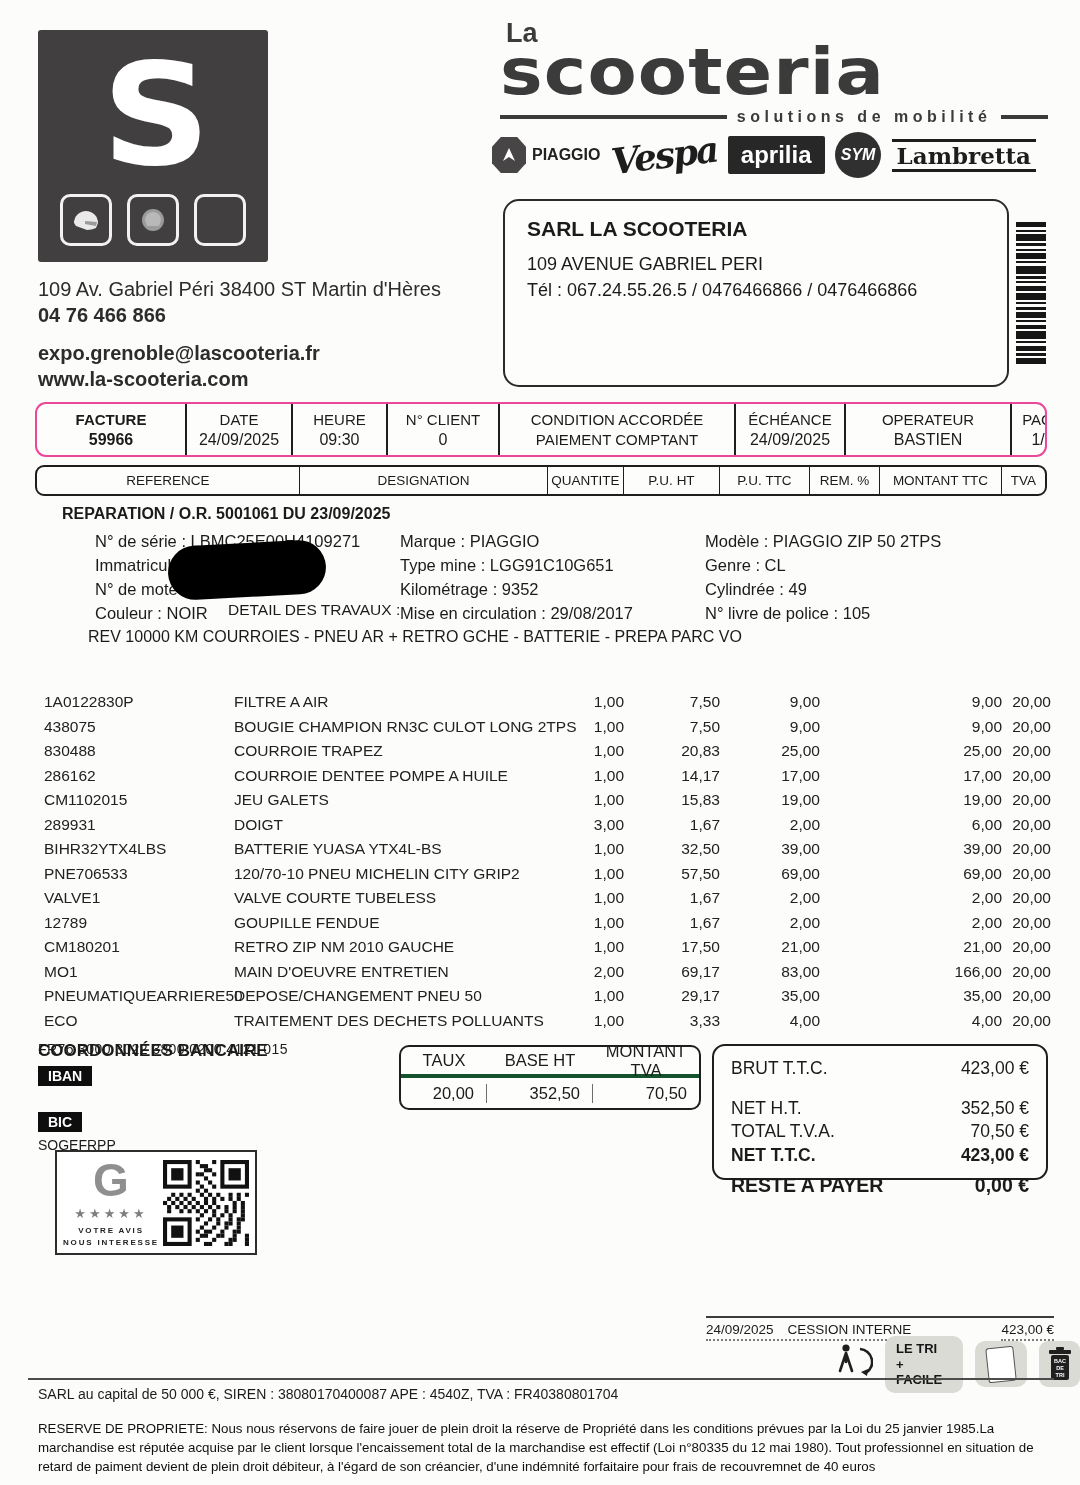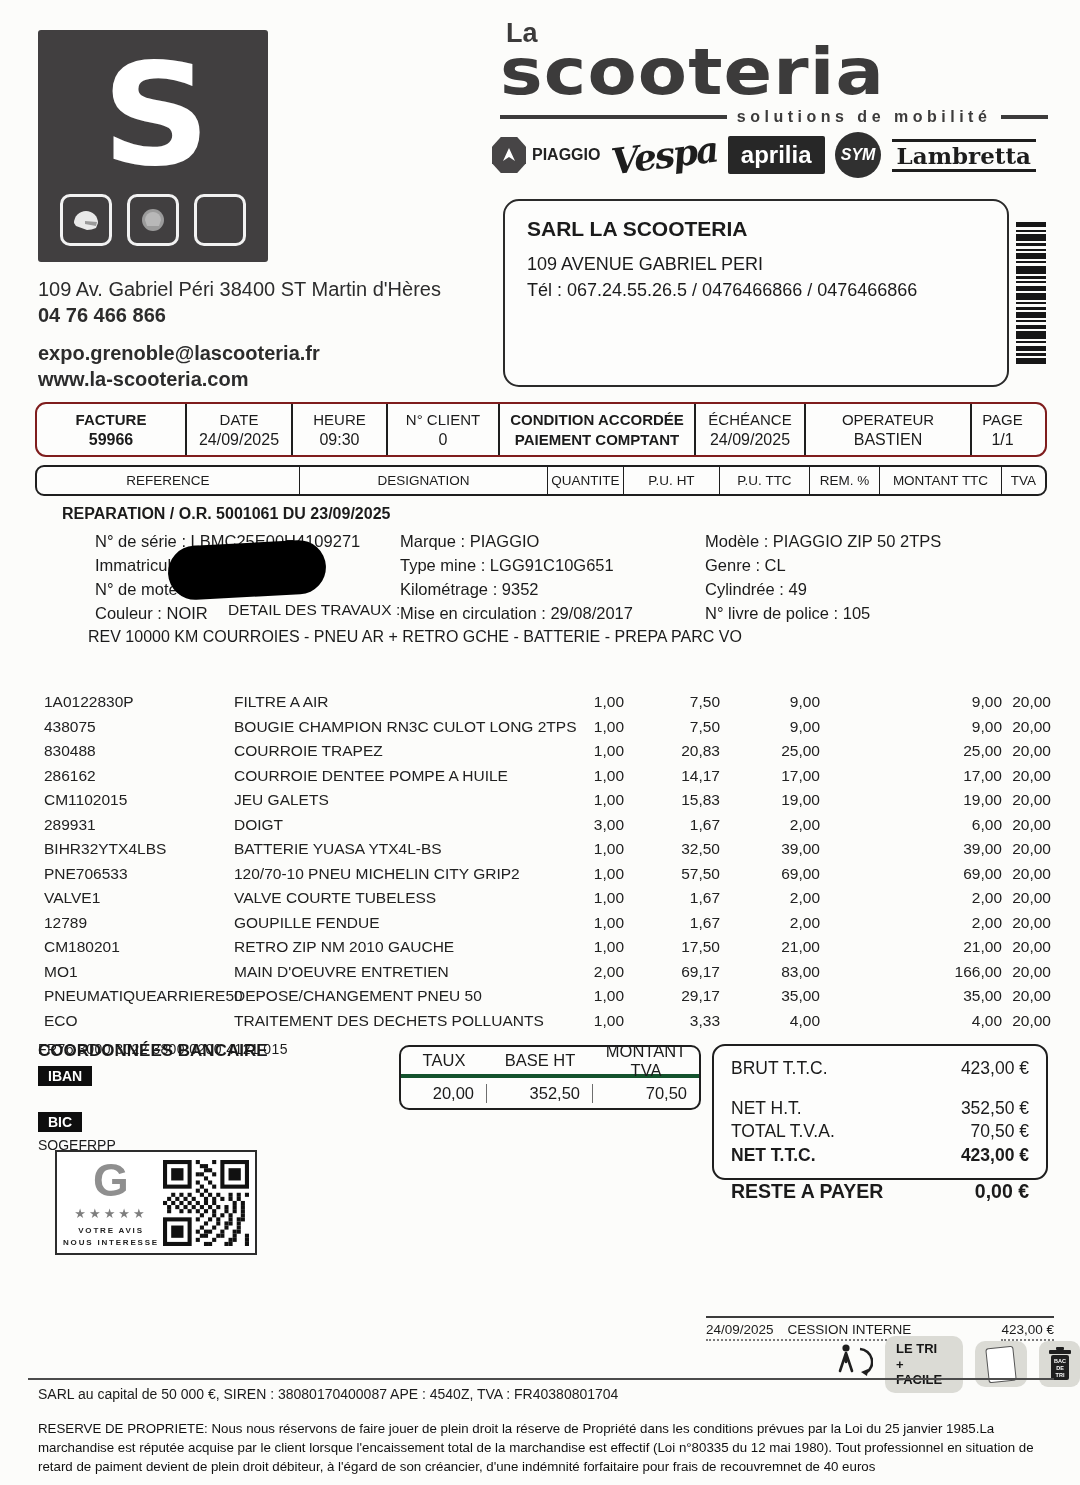--- a/index.html
+++ b/index.html
@@ -44,28 +44,28 @@
   .contact .gap{height:11px;}
 
   
   .company-box{position:absolute;left:503px;top:199px;width:506px;height:188px;border:2px solid #2a2a2a;
     border-radius:16px;padding:16px 22px;box-sizing:border-box;background:#fdfdfc;}
   .cb-name{font-weight:bold;font-size:21px;margin-bottom:10px;}
   .cb-line{font-size:18px;line-height:1.45;}
   .barcode{position:absolute;left:1016px;top:222px;width:30px;height:148px;}
 
   
-  .inv-header{position:absolute;left:35px;top:402px;width:1012px;height:55px;border:2px solid #7f1d1d;
+  .inv-header{position:absolute;left:35px;top:402px;width:1012px;height:55px;border:2px solid #ec4899;
     border-radius:11px;display:flex;box-sizing:border-box;overflow:hidden;background:#fdfdfc;}
   .ih-cell{border-left:2px solid #1e1e1e;display:flex;flex-direction:column;align-items:center;
     justify-content:center;gap:3px;flex-shrink:0;box-sizing:border-box;}
   .ih-cell:first-child{border-left:none;}
   .ih-lbl{font-size:15px;white-space:nowrap;} .ih-val{font-size:16px;white-space:nowrap;}
   .w-fact{width:148px;} .w-date{width:106px;} .w-heure{width:95px;} .w-client{width:112px;}
-  .w-cond{width:196px;font-weight:bold;} .w-ech{width:110px;} .w-oper{width:166px;} .w-page{width:63px;}
+  .w-cond{width:236px;} .w-ech{width:110px;} .w-oper{width:166px;} .w-page{width:63px;}
   .w-fact .ih-lbl,.w-fact .ih-val{font-weight:bold;}
   .w-cond .ih-lbl,.w-cond .ih-val{font-size:15px;}
 
   
   .cols{position:absolute;left:35px;top:465px;width:1012px;height:31px;border:2px solid #1e1e1e;
     border-radius:9px;display:flex;box-sizing:border-box;font-size:13.5px;background:#fdfdfc;overflow:hidden;}
   .col{display:flex;align-items:center;justify-content:center;border-left:1.5px solid #1e1e1e;flex-shrink:0;box-sizing:border-box;}
   .col:first-child{border-left:none;}
   .cw0{width:262px;} .cw1{width:248px;} .cw2{width:76px;} .cw3{width:96px;}
   .cw4{width:90px;} .cw5{width:70px;} .cw6{width:122px;} .cw7{width:44px;}
@@ -118,21 +118,21 @@
   .tva-head .tc{text-align:center;}
   .tva-vals .tc{text-align:right;padding-right:12px;}
   .tva-vals .tc0,.tva-vals .tc1{border-right:1.5px solid #6e6e6e;}
 
   
   .totals{position:absolute;left:712px;top:1044px;width:336px;height:136px;border:2px solid #1e1e1e;
     border-radius:13px;padding:11px 17px 8px;box-sizing:border-box;font-size:17.5px;background:#fdfdfc;}
   .t-row{display:flex;justify-content:space-between;line-height:1.35;}
   .t-brut{margin-bottom:16px;}
   .t-netttc{font-weight:bold;}
-  .t-reste{font-weight:bold;font-size:19.5px;margin-top:10px;}
+  .t-reste{font-weight:bold;font-size:19.5px;margin-top:4px;}
 
   
   .payline{position:absolute;left:706px;top:1316px;width:348px;border-top:2px solid #3c3c3c;padding-top:4px;
     display:flex;justify-content:space-between;font-size:13.5px;}
   .pl-left{display:flex;gap:14px;border-bottom:2px dotted #7a7a7a;padding-bottom:2px;}
   .pl-amt{border-bottom:2px dotted #7a7a7a;padding-bottom:2px;}
 
   
   .recycle{position:absolute;left:833px;top:1336px;display:flex;align-items:center;gap:12px;}
   .tri-badge{background:#dbdbd5;border-radius:10px;padding:5px 11px;font-weight:bold;font-size:13px;

